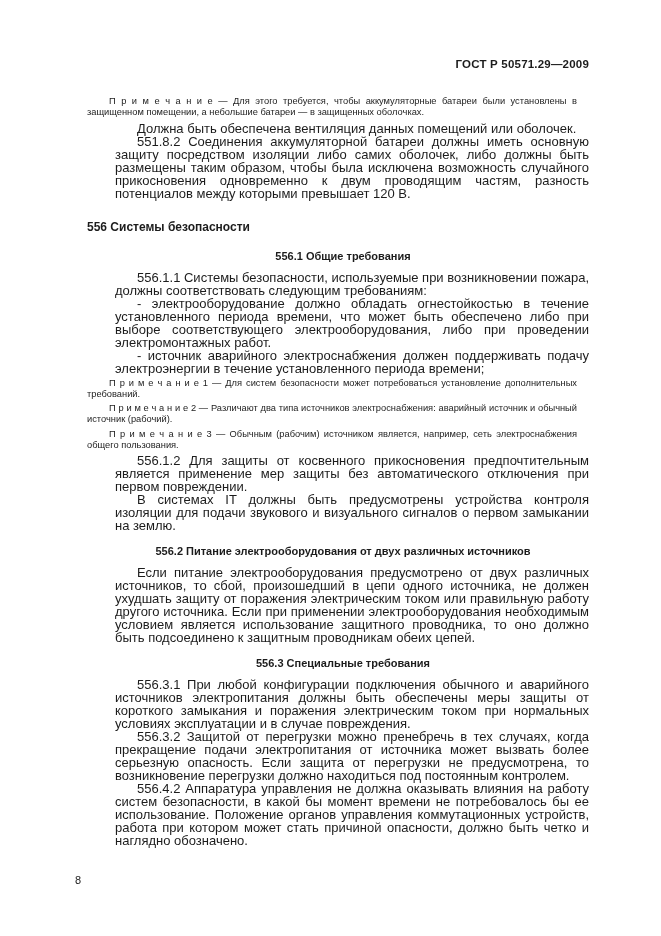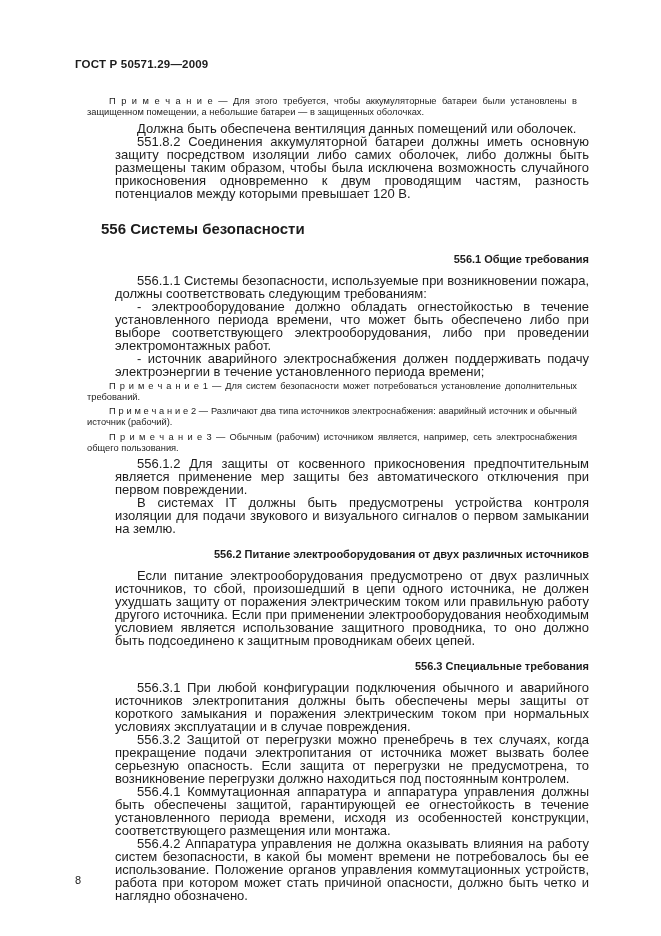--- a/index.html
+++ b/index.html
@@ -16,47 +16,48 @@
     position: absolute;
     inset: 0;
     background: #ffffff;
     padding: 58px 72px 0 75px;
   }
   .doc-header {
     font-weight: bold;
     font-size: 11.5px;
     letter-spacing: 0.2px;
     margin-bottom: 26px;
+    text-align: right;
   }
   .content p {
     text-align: justify;
   }
   p.body {
     font-size: 13px;
     line-height: 13px;
     text-indent: 22px;
     margin-left: 40px;
   }
   p.note {
     font-size: 9.3px;
     line-height: 11.3px;
     text-indent: 22px;
     margin: 3px 12px;
   }
   p.h1 {
-    font-size: 15px;
+    font-size: 12px;
     font-weight: bold;
-    margin: 20px 0 16px 26px;
+    margin: 20px 0 16px 12px;
     text-align: left !important;
   }
   p.h2 {
     font-size: 11px;
     font-weight: bold;
     margin: 13px 0 9px 22px;
-    text-align: right;
+    text-align: center;
   }
   .page-num {
     position: absolute;
     left: 75px;
     bottom: 50px;
     font-size: 11px;
   }
 </style>
 </head>
 <body>
@@ -77,19 +78,18 @@
     <p class="note">П р и м е ч а н и е 1 — Для систем безопасности может потребоваться установление дополнительных требований.</p>
     <p class="note">П р и м е ч а н и е 2 — Различают два типа источников электроснабжения: аварийный источник и обычный источник (рабочий).</p>
     <p class="note">П р и м е ч а н и е 3 — Обычным (рабочим) источником является, например, сеть электроснабжения общего пользования.</p>
     <p class="body">556.1.2 Для защиты от косвенного прикосновения предпочтительным является применение мер защиты без автоматического отключения при первом повреждении.</p>
     <p class="body">В системах IT должны быть предусмотрены устройства контроля изоляции для подачи звукового и визуального сигналов о первом замыкании на землю.</p>
     <p class="h2">556.2 Питание электрооборудования от двух различных источников</p>
     <p class="body">Если питание электрооборудования предусмотрено от двух различных источников, то сбой, произошедший в цепи одного источника, не должен ухудшать защиту от поражения электрическим током или правильную работу другого источника. Если при применении электрооборудования необходимым условием является использование защитного проводника, то оно должно быть подсоединено к защитным проводникам обеих цепей.</p>
     <p class="h2">556.3 Специальные требования</p>
     <p class="body">556.3.1 При любой конфигурации подключения обычного и аварийного источников электропитания должны быть обеспечены меры защиты от короткого замыкания и поражения электрическим током при нормальных условиях эксплуатации и в случае повреждения.</p>
     <p class="body">556.3.2 Защитой от перегрузки можно пренебречь в тех случаях, когда прекращение подачи электропитания от источника может вызвать более серьезную опасность. Если защита от перегрузки не предусмотрена, то возникновение перегрузки должно находиться под постоянным контролем.</p>
-    <p class="body">556.4.1 Коммутационная аппаратура и аппаратура управления должны быть обеспечены защитой, гарантирующей ее огнестойкость в течение установленного периода времени, исходя из особенностей конструкции, соответствующего размещения или монтажа.</p>
     <p class="body">556.4.2 Аппаратура управления не должна оказывать влияния на работу систем безопасности, в какой бы момент времени не потребовалось бы ее использование. Положение органов управления коммутационных устройств, работа при котором может стать причиной опасности, должно быть четко и наглядно обозначено.</p>
   </div>
 
   <div class="page-num">8</div>
 
 </div>
 
 </body></html>

